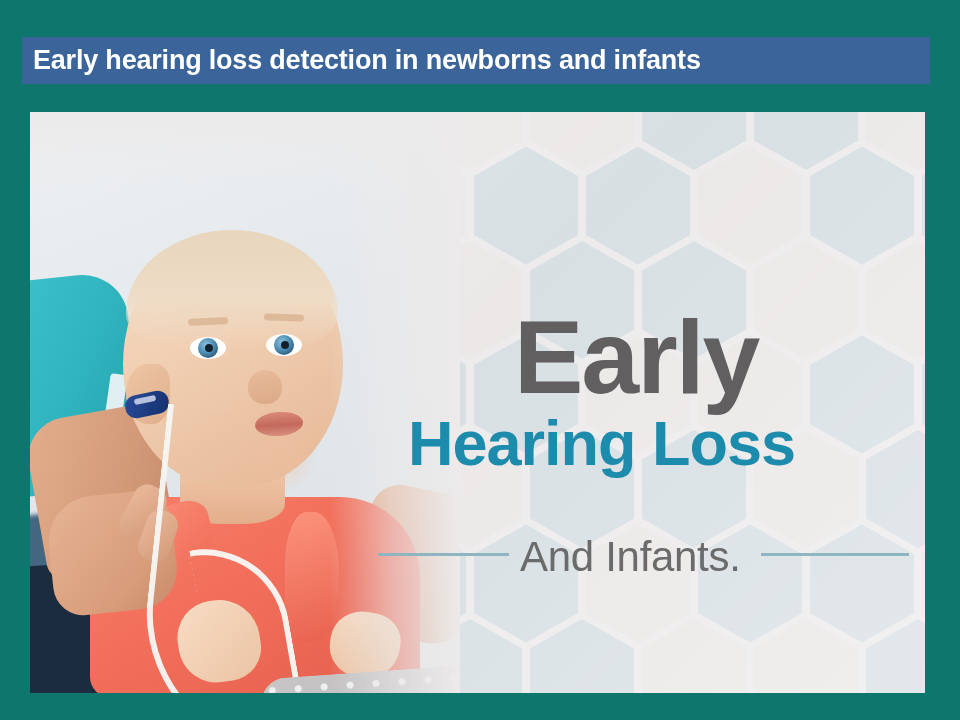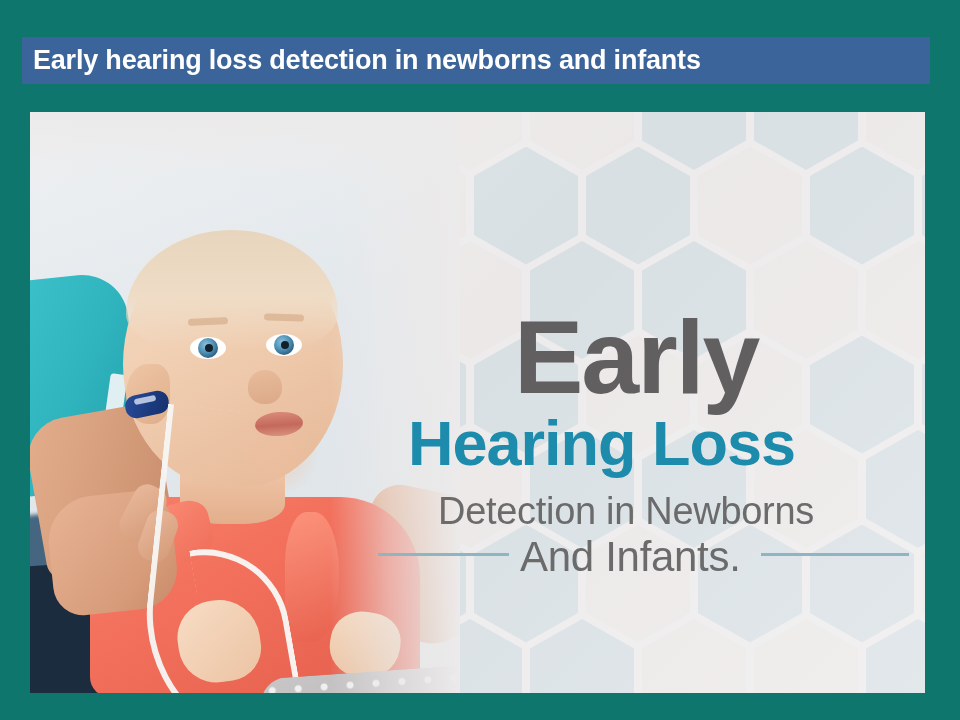--- a/index.html
+++ b/index.html
@@ -495,21 +495,20 @@
       <div class="pants"></div>
 
       <div class="feather-top"></div>
       <div class="feather-right"></div>
     </div>
 
     <div id="gfx-early">Early</div>
 
     <div id="gfx-headline">Hearing Loss</div>
 
-    <div id="gfx-sub1">Detection in Newborns</div>
 
     <div class="rule" id="rule-left"></div>
 
     <div id="gfx-sub2">And Infants.</div>
 
     <div class="rule" id="rule-right"></div>
 
   </div>
 </div>
 

